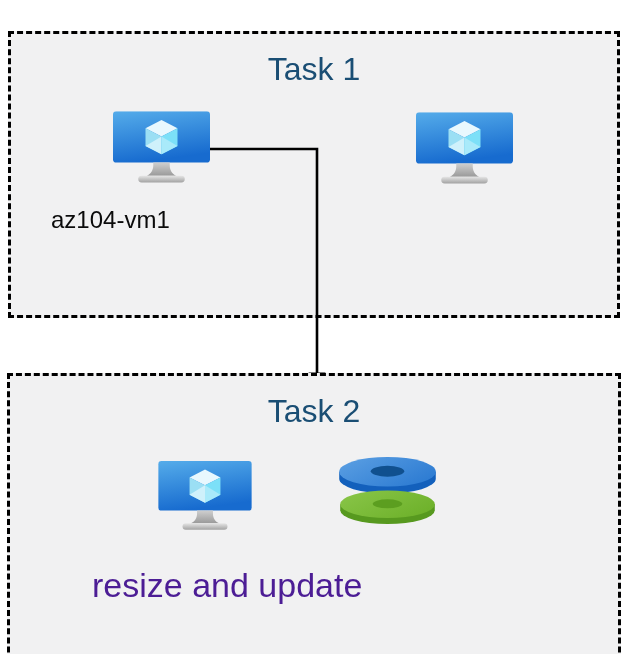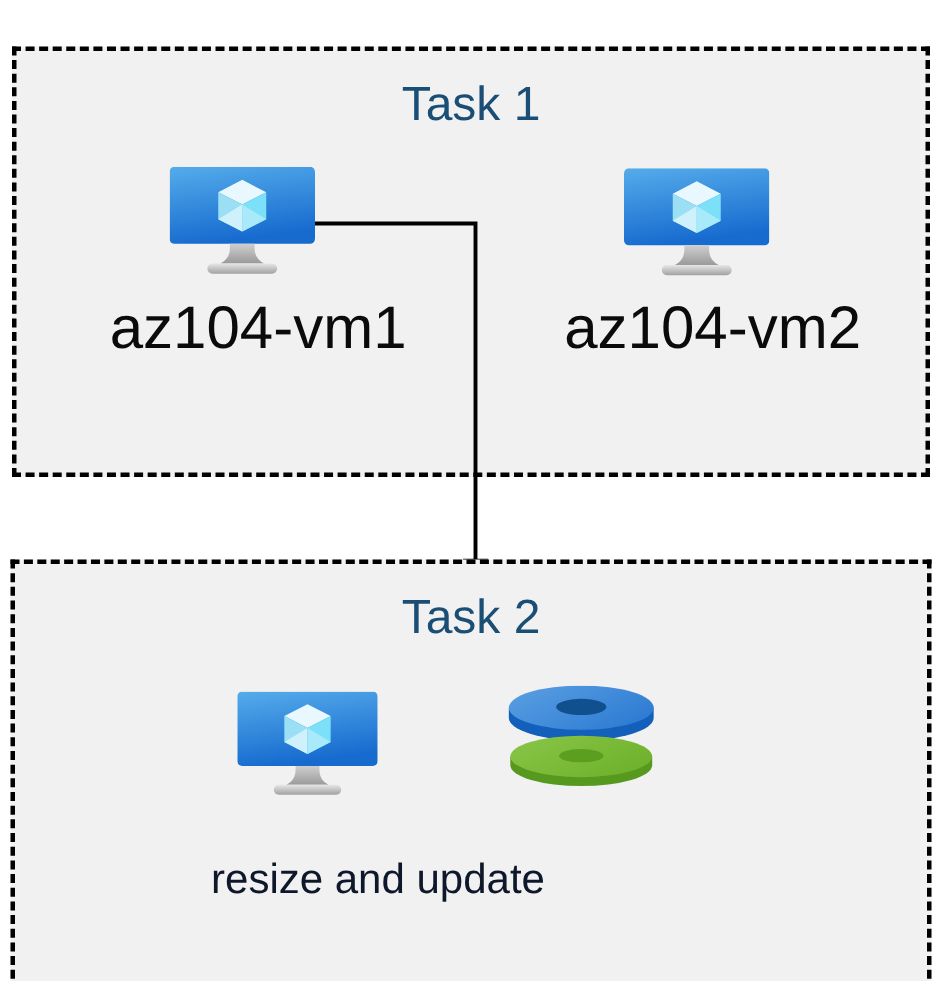--- a/index.html
+++ b/index.html
@@ -25,34 +25,33 @@
   .icon{position:absolute;display:block;}
 
   #vm1-icon{left:102px;top:77px;width:97px;height:76px;}
   #vm2-icon{left:405px;top:78px;width:97px;height:76px;}
   #task2-vm-icon{left:148px;top:85px;width:94px;height:73px;}
   #task2-disks-icon{left:328px;top:81px;width:99px;height:67px;}
 
   .vm-label{
     position:absolute;
     width:220px;
-    text-align:right;
-    font-size:40px;line-height:37px;
+    text-align:left;
+    font-size:24px;line-height:37px;
     color:#0b0b0b;
     top:167px;
   }
   #vm1-label{left:40px;}
   #vm2-label{left:343px;}
 
   .caption{
     position:absolute;
     left:82px;top:191px;width:320px;
-    text-align:center;
-    font-size:28px;line-height:37px;
-    color:#0f172a;
+    font-size:34px;line-height:37px;
+    color:#4c1d95;
   }
 
   .arrow-layer{
     position:absolute;left:0;top:0;width:628px;height:654px;
     pointer-events:none;
   }
 
   .defs-holder{position:absolute;width:0;height:0;overflow:hidden;}
 </style>
 </head>
@@ -112,21 +111,20 @@
       <use href="#vm-icon"></use>
     </svg>
     <div class="vm-label" id="vm1-label">
       <div>az104-vm1</div>
     </div>
 
     <svg class="icon" id="vm2-icon" viewBox="0 0 100 78">
       <use href="#vm-icon"></use>
     </svg>
     <div class="vm-label" id="vm2-label">
-      <div>az104-vm2</div>
     </div>
   </section>
 
   <svg class="arrow-layer" viewBox="0 0 628 654">
     <path d="M210,121 H317 V346" stroke="#000000" stroke-width="2.6" fill="none"></path>
     <path d="M317,363 L308.5,344.5 L325.5,344.5 Z" fill="#000000"></path>
   </svg>
 
   <section class="task-box" id="task2-box">
     <div class="task-title">Task 2</div>

